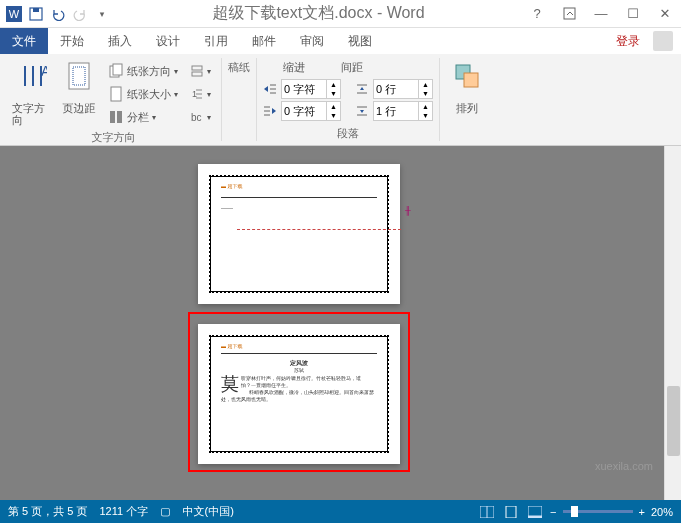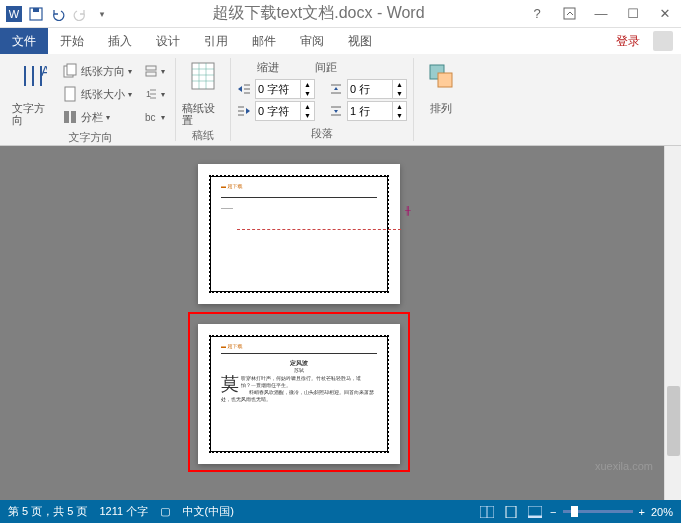--- a/index.html
+++ b/index.html
@@ -120,20 +120,29 @@
     <div class="rgroup-content">
       <div class="bigbtn">
         <div class="bigbtn-icon">
             <svg width="28" height="28">
               <path d="M6 4 L6 24 M14 4 L14 24 M22 4 L22 24" stroke="#2b579a" stroke-width="2"></path>
               <text x="22" y="14" font-size="14" fill="#2b579a">A</text>
             </svg>
           </div>
         <div class="bigbtn-label">文字方向</div>
       </div>
+      <div class="bigbtn">
+        <div class="bigbtn-icon">
+            <svg width="28" height="30">
+              <rect x="4" y="2" width="20" height="26" fill="#fff" stroke="#888"></rect>
+              <rect x="8" y="6" width="12" height="18" fill="none" stroke="#2b579a" stroke-dasharray="1,1"></rect>
+            </svg>
+          </div>
+        <div class="bigbtn-label">页边距</div>
+      </div>
       <div class="smallstack">
         <div class="smallbtn">
             <svg width="16" height="16">
               <rect x="2" y="3" width="9" height="11" fill="#fff" stroke="#888"></rect>
               <rect x="5" y="1" width="9" height="11" fill="#fff" stroke="#888"></rect>
             </svg>
             <span>纸张方向</span>
             <span style="font-size:8px">▾</span>
           </div>
         <div class="smallbtn">
@@ -172,31 +181,20 @@
               <text x="1" y="11" font-size="10" fill="#666">bc</text>
             </svg>
             <span style="font-size:8px">▾</span>
           </div>
       </div>
     </div>
     <div class="rgroup-label">文字方向</div>
   </div>
 
   <div class="rgroup">
-    <div class="rgroup-content">
-      <div class="bigbtn">
-        <div class="bigbtn-icon">
-            <svg width="28" height="30">
-              <rect x="3" y="2" width="22" height="26" fill="#fff" stroke="#888"></rect>
-              <path d="M3 8 h22 M3 14 h22 M3 20 h22 M10 2 v26 M17 2 v26" stroke="#5a9" stroke-width="0.5"></path>
-            </svg>
-          </div>
-        <div class="bigbtn-label">稿纸设置</div>
-      </div>
-    </div>
     <div class="rgroup-label">稿纸</div>
   </div>
 
   <div class="rgroup">
     <div class="rgroup-content">
       <div class="indentgroup">
         <div class="indentheader">
             <span>缩进</span>
             <span>间距</span>
           </div>

